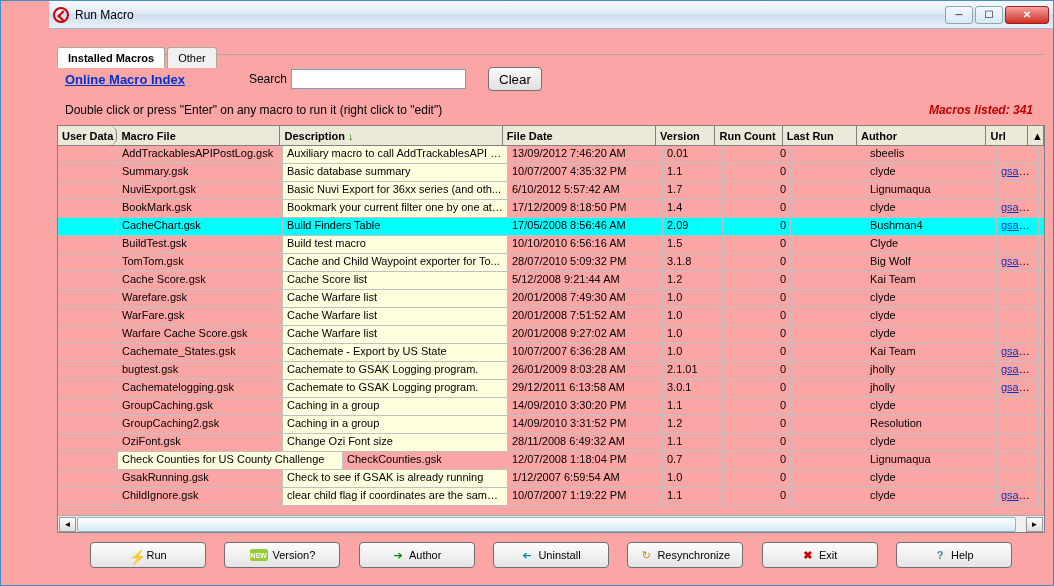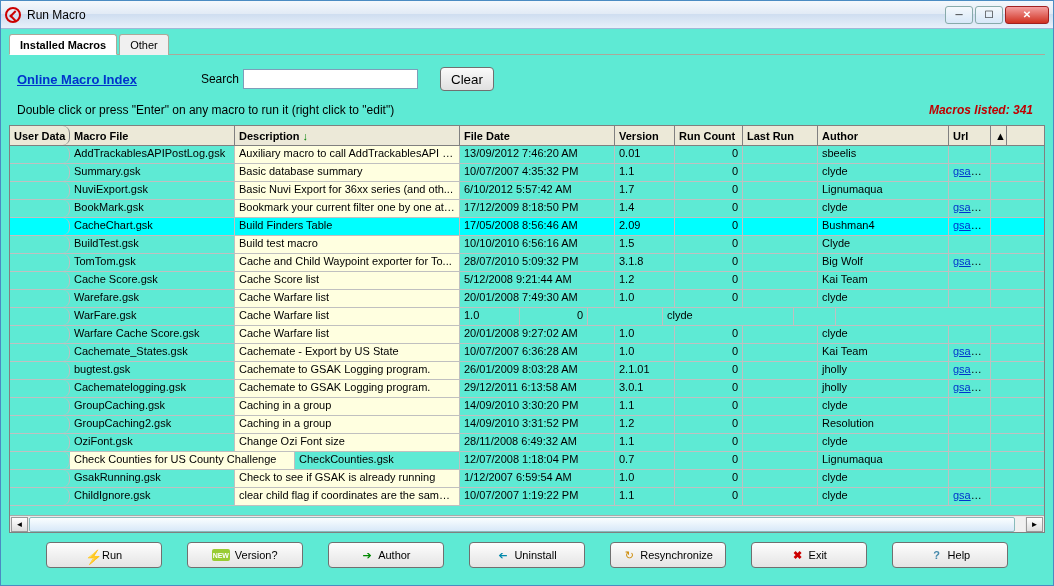--- a/index.html
+++ b/index.html
@@ -1,27 +1,27 @@
 <!DOCTYPE html>
 <html><head>
 <meta charset="utf-8">
 <style>
 * { box-sizing: border-box; margin: 0; padding: 0; }
 body { font-family: Tahoma, Arial, sans-serif; font-size: 11px; background: #d0d8e0; overflow: hidden; width: 1054px; height: 586px; position: relative; }
-.window { width: 1054px; height: 586px; background: #5eead4; border: 1px solid #4a8bc2; display: flex; flex-direction: column; }
+.window { width: 1054px; height: 586px; background: #fca5a5; border: 1px solid #4a8bc2; display: flex; flex-direction: column; padding-left: 48px; }
 .titlebar { height: 28px; background: linear-gradient(to bottom, #f4f8fc 0%, #e1eaf5 50%, #cfdef0 50%, #e8f0fa 100%); display: flex; align-items: center; padding: 0 4px; border-bottom: 1px solid #a0b8d8; }
 .titlebar .app-icon { width: 16px; height: 16px; border-radius: 50%; border: 2px solid #c00; margin-right: 6px; position: relative; }
 .titlebar .app-icon::before { content: ""; position: absolute; width: 6px; height: 6px; border-left: 2px solid #c00; border-bottom: 2px solid #c00; transform: rotate(45deg); top: 3px; left: 4px; }
 .titlebar .title { font-size: 12px; color: #000; flex: 1; }
 .win-btns { display: flex; gap: 2px; }
 .win-btn { width: 28px; height: 18px; border: 1px solid #8aa; background: linear-gradient(to bottom, #f4f8fc, #d8e8f8); border-radius: 3px; display: flex; align-items: center; justify-content: center; font-size: 10px; }
 .win-btn.close { background: linear-gradient(to bottom, #f4a0a0, #d03020); color: #fff; border-color: #a02020; width: 44px; font-weight: bold; }
 .body-area { flex: 1; margin: 4px 8px 8px 8px; display: flex; flex-direction: column; }
 .tabs-row { display: flex; height: 22px; border-bottom: 1px solid #aca899; }
-.tab { padding: 4px 10px 2px 10px; border: 1px solid #aca899; border-bottom: none; background: #f0f0f0; border-radius: 3px 3px 0 0; margin-right: 2px; position: relative; top: 1px; }
+.tab { padding: 4px 10px 2px 10px; border: 1px solid #aca899; border-bottom: none; background: #f0f0f0; border-radius: 3px 3px 0 0; margin-right: 2px; position: relative; top: 14px; }
 .tab.active { background: #fff; font-weight: bold; z-index: 2; border-bottom: 1px solid #fff; }
 .controls-row { display: flex; align-items: center; padding: 12px 4px 8px 8px; gap: 4px; }
 .online-link { color: #0033cc; text-decoration: underline; font-weight: bold; font-size: 13px; }
 .search-lbl { font-size: 12px; margin-left: 60px; }
 .search-input { width: 175px; height: 20px; border: 1px solid #7f9db9; padding: 0 4px; }
 .clear-btn { height: 24px; width: 54px; border: 1px solid #707070; border-radius: 4px; background: linear-gradient(to bottom, #fafafa, #e0e0e0); margin-left: 18px; }
 .hint-row { padding: 4px 4px 8px 8px; font-size: 12px; display: flex; justify-content: space-between; align-items: center; }
 .macros-count { color: #c00000; font-weight: bold; font-style: italic; margin-right: 8px; }
 .grid-wrap { flex: 1; border: 1px solid #808080; overflow: hidden; display: flex; flex-direction: column; }
 .grid-header-row { display: flex; background: #ece9d8; border-bottom: 1px solid #808080; font-weight: bold; height: 20px; }
@@ -199,20 +199,21 @@
             <div class="cell c-ver">1.0</div>
             <div class="cell c-rc">0</div>
             <div class="cell c-lr"></div>
             <div class="cell c-auth">clyde</div>
             <div class="cell c-url"></div>
           </div>
           <div class="grid-row">
             <div class="cell c-ud"></div>
             <div class="cell c-mf">WarFare.gsk</div>
             <div class="cell c-desc desc">Cache Warfare list</div>
+            <div class="cell c-fd">20/01/2008 7:51:52 AM</div>
             <div class="cell c-ver">1.0</div>
             <div class="cell c-rc">0</div>
             <div class="cell c-lr"></div>
             <div class="cell c-auth">clyde</div>
             <div class="cell c-url"></div>
           </div>
           <div class="grid-row">
             <div class="cell c-ud"></div>
             <div class="cell c-mf">Warfare Cache Score.gsk</div>
             <div class="cell c-desc desc">Cache Warfare list</div>

